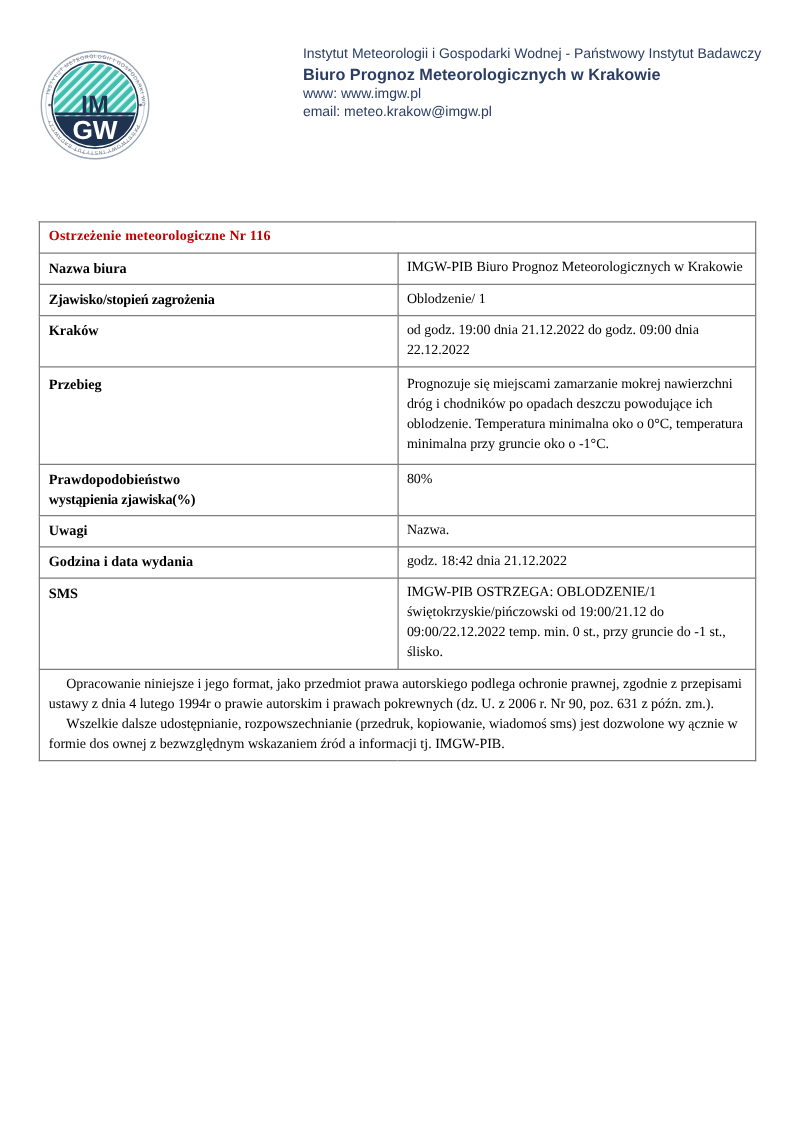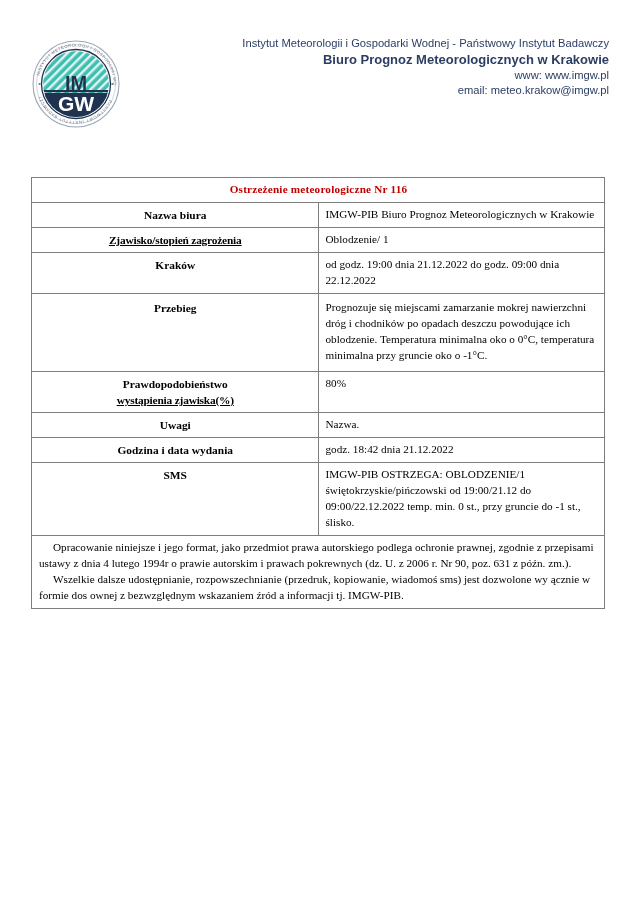--- a/index.html
+++ b/index.html
@@ -30,21 +30,20 @@
     top: 6px;
     width: 92px;
     height: 92px;
   }
   .logo-wrap svg { display: block; }
 
   .head-lines {
     position: absolute;
     right: 27px;
     top: 4px;
-    text-align: right;
     font-family: "Liberation Sans", sans-serif;
     color: #2b3d63;
     line-height: 1.33;
   }
   .head-lines .hl {
     font-size: 11.2px;
     white-space: nowrap;
   }
   .head-lines .hl.bold {
     font-weight: bold;
@@ -64,35 +63,34 @@
     border: 1px solid #7d7d7d;
     padding: 4px 6px 4px 7px;
     font-size: 11.2px;
     line-height: 1.42;
     vertical-align: top;
   }
   td.col-label {
     width: 151px;
     font-weight: bold;
     font-size: 11.4px;
-    text-align: center;
   }
   td.col-value {
     font-size: 11.2px;
   }
   .title-cell {
-    text-align: center;
+    text-align: left;
     color: #c00000;
     font-weight: bold;
     font-size: 13.6px;
     padding-top: 8px;
     padding-bottom: 8px;
     letter-spacing: 0.2px;
   }
-  .tight { letter-spacing: -0.2px; text-decoration: underline; }
+  .tight { letter-spacing: -0.2px; }
   .bold-inline { font-weight: bold; }
   .val-line { display: block; }
   .row-tall td { padding-top: 6px; padding-bottom: 7px; }
   .prob-label { line-height: 1.5; margin-top: 16px; }
 
   .footer-cell {
     font-size: 10.9px;
     line-height: 1.48;
     padding: 6px 9px 7px 9px;
   }

